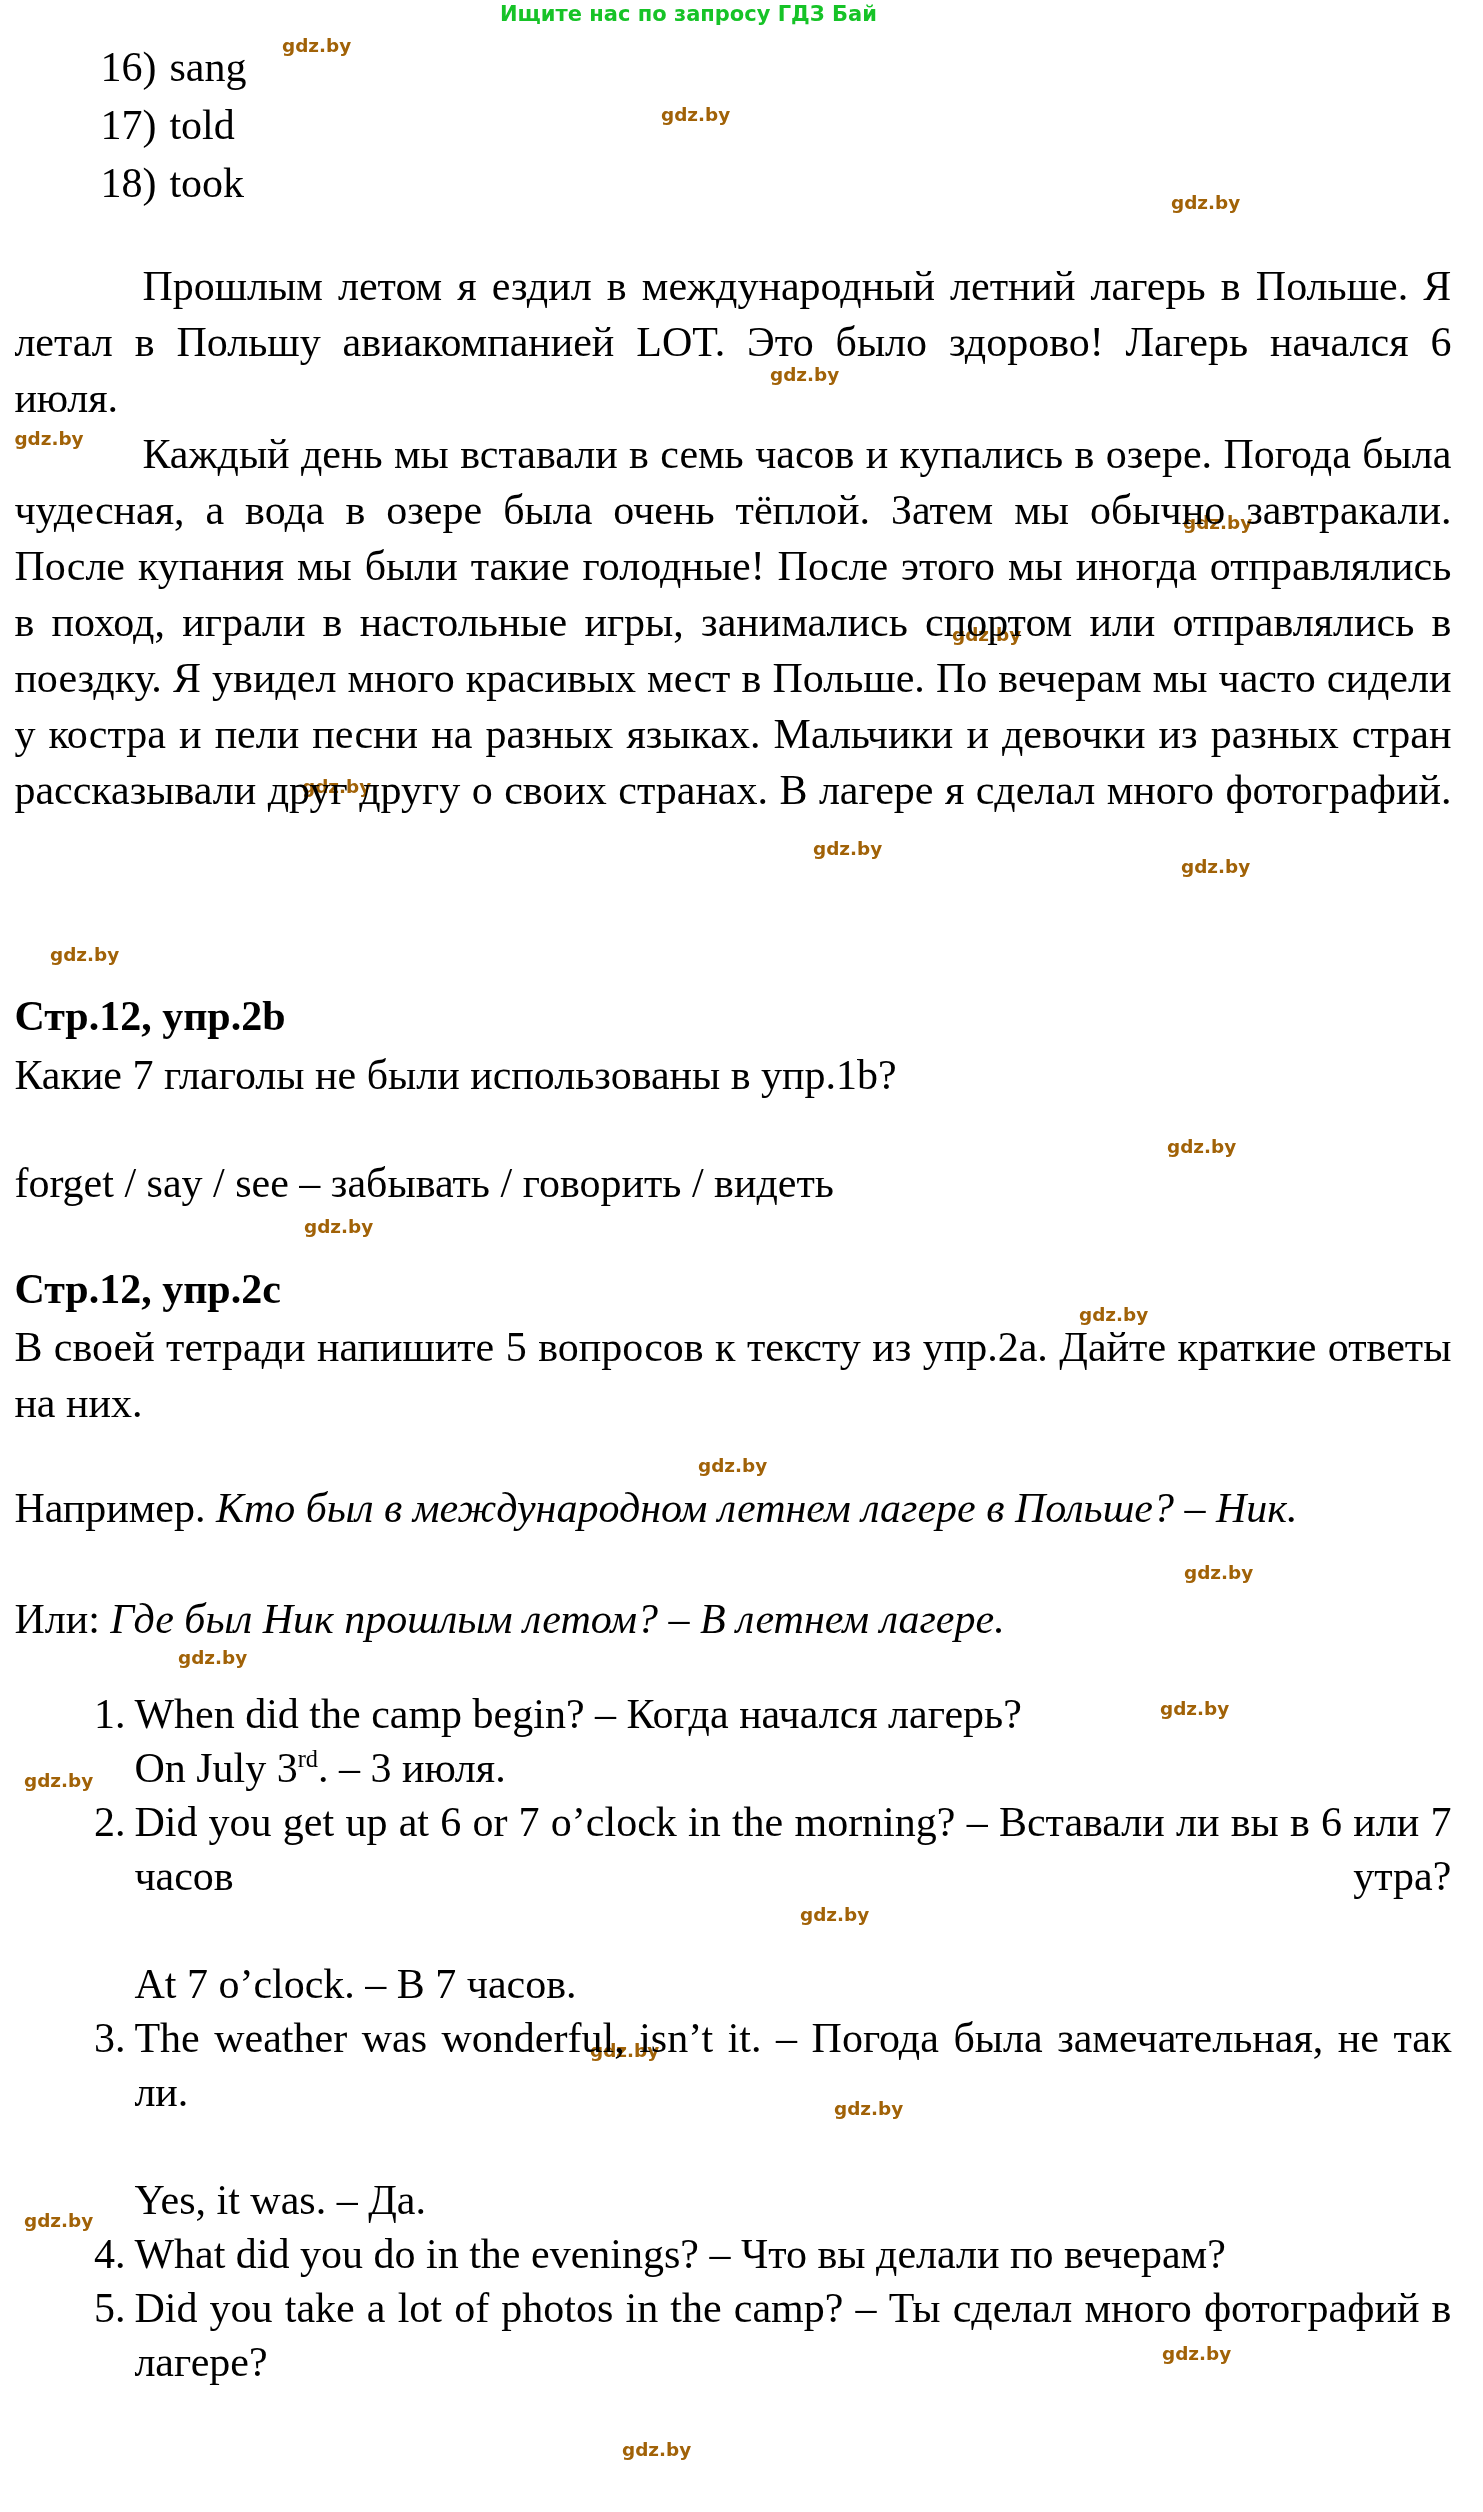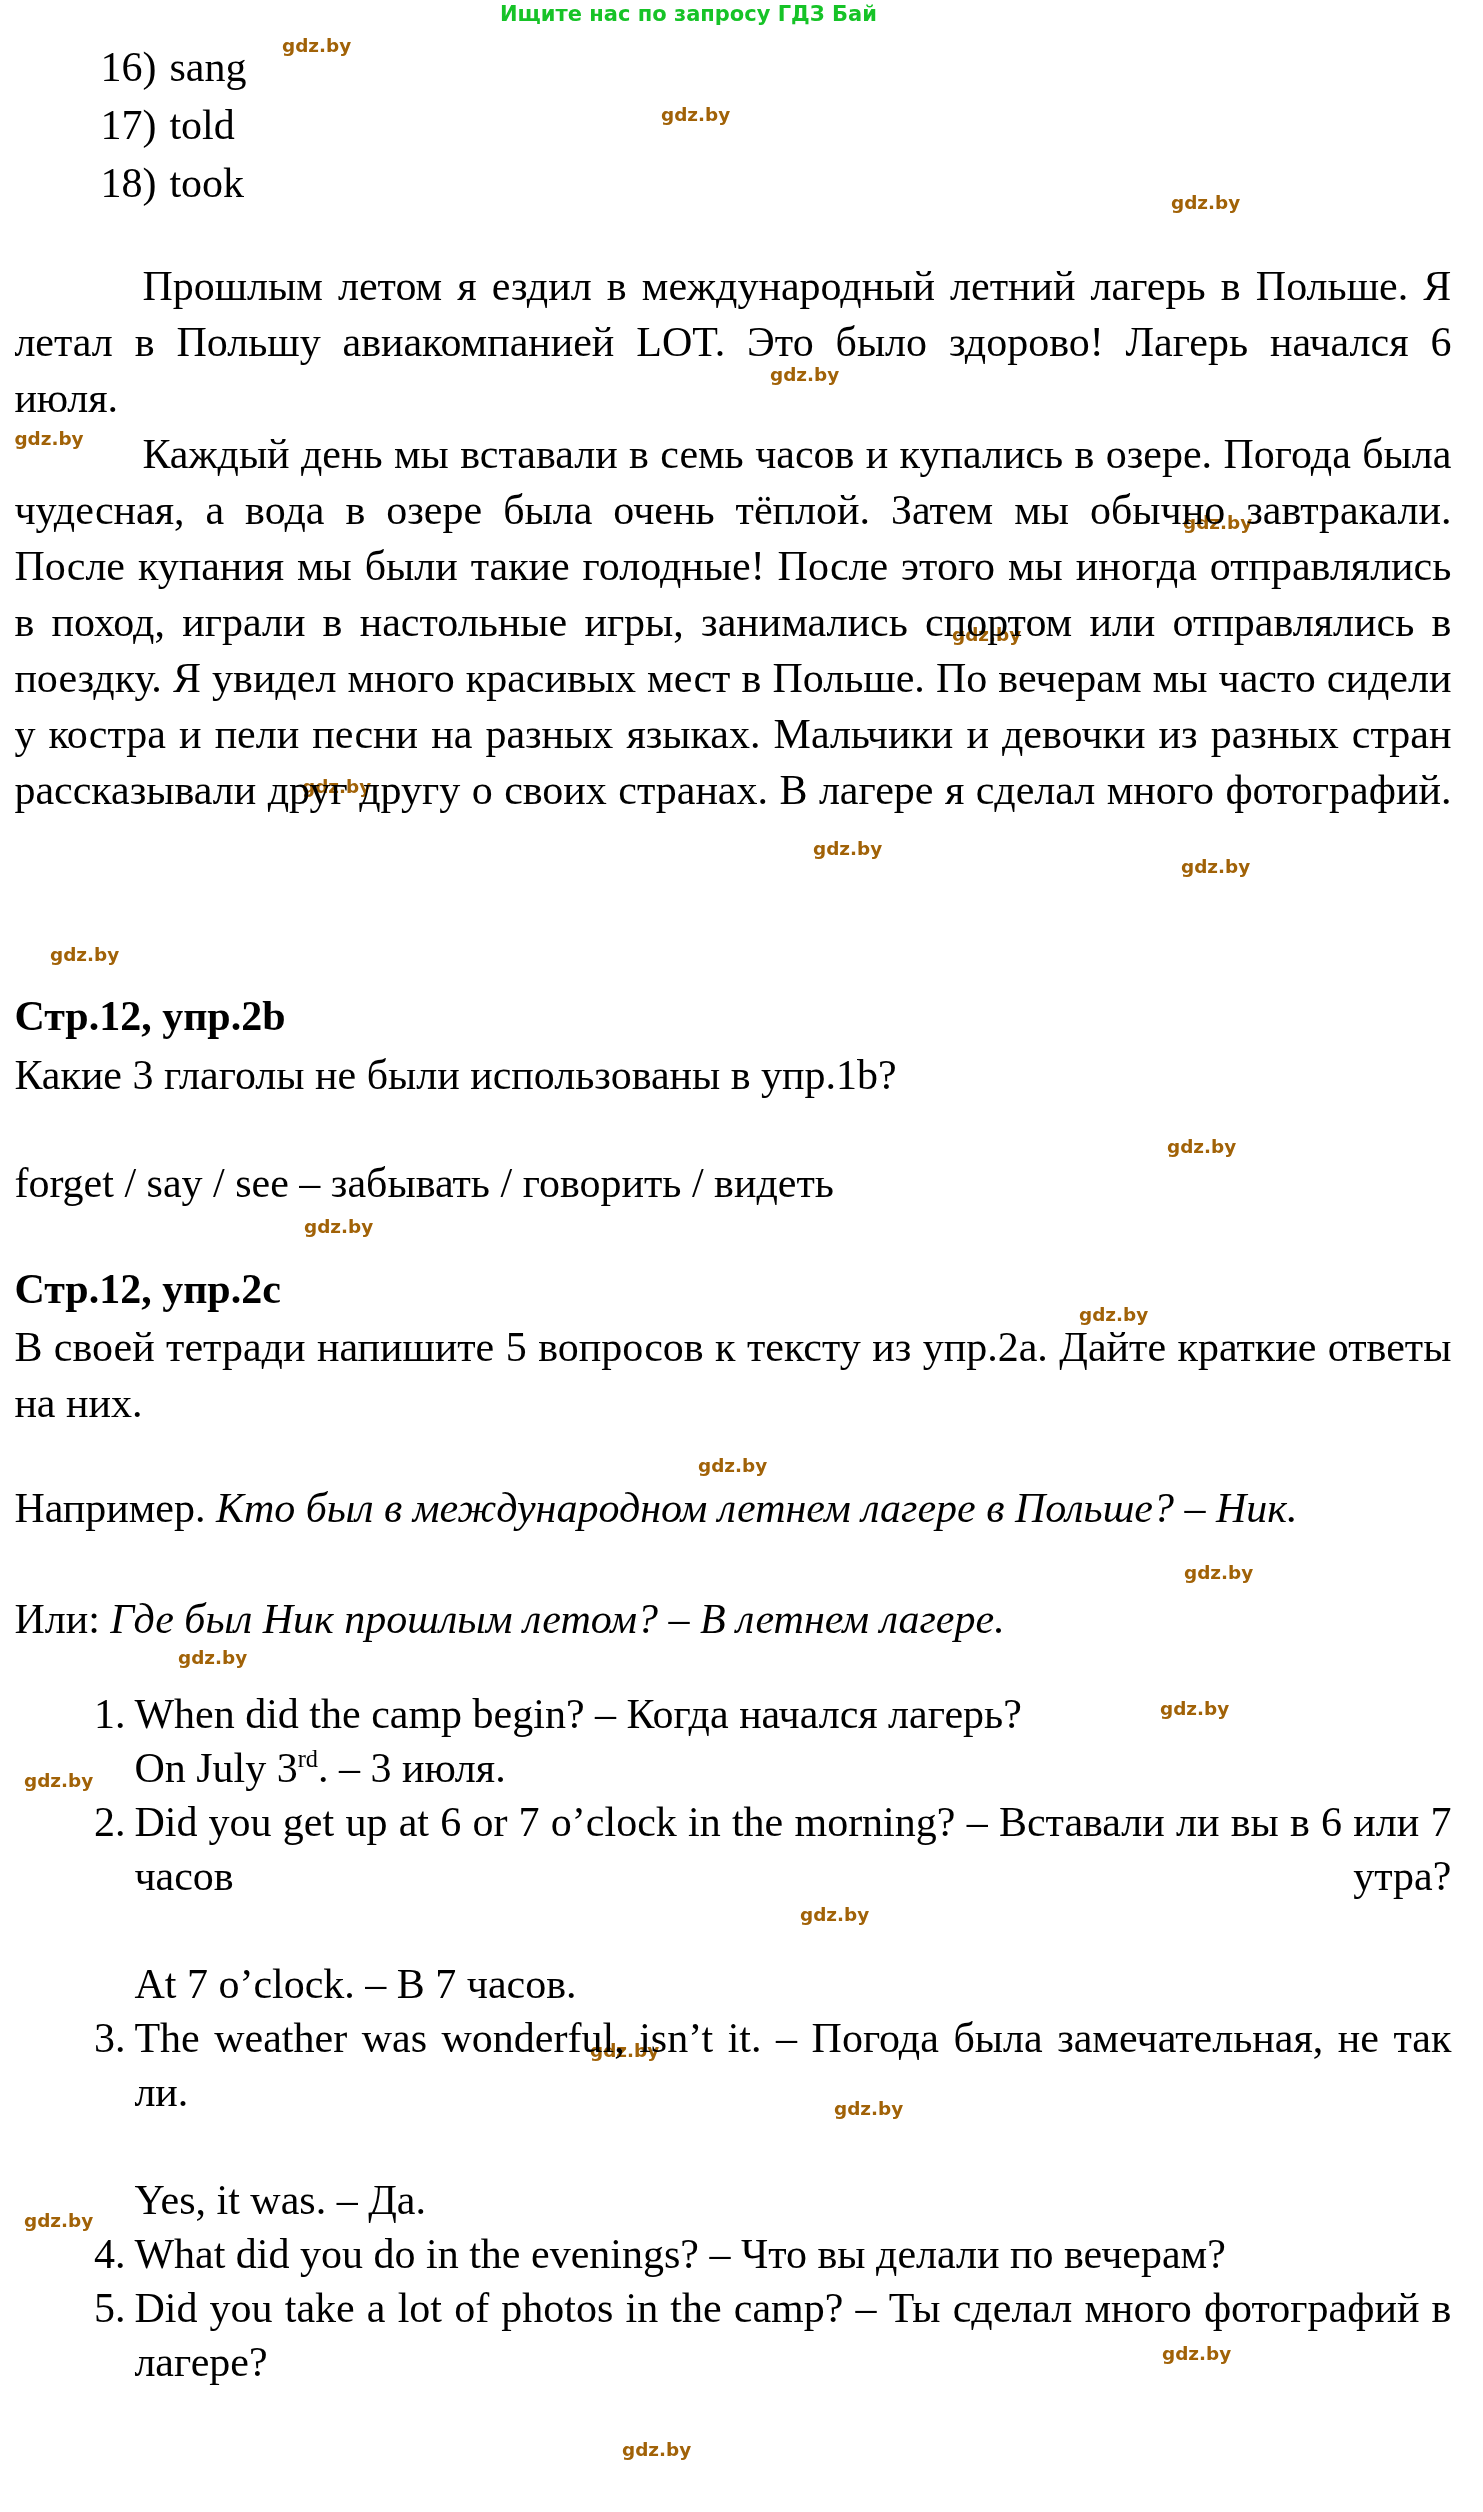--- a/index.html
+++ b/index.html
@@ -198,21 +198,21 @@
       <div class="verb-row">
         <span class="verb-num">18)</span><span>took</span>
       </div>
     </div>
 
     <div class="para indent para-last" style="top:258px;">Прошлым летом я ездил в международный летний лагерь в Польше. Я летал в Польшу авиакомпанией LOT. Это было здорово! Лагерь начался 6 июля.</div>
 
     <div class="para indent" style="top:426px;">Каждый день мы вставали в семь часов и купались в озере. Погода была чудесная, а вода в озере была очень тёплой. Затем мы обычно завтракали. После купания мы были такие голодные! После этого мы иногда отправлялись в поход, играли в настольные игры, занимались спортом или отправлялись в поездку. Я увидел много красивых мест в Польше. По вечерам мы часто сидели у костра и пели песни на разных языках. Мальчики и девочки из разных стран рассказывали друг другу о своих странах. В лагере я сделал много фотографий.</div>
 
     <h2 class="sec" style="top:990px;">Стр.12, упр.2b</h2>
-    <div class="blk" style="top:1047px;">Какие 3 глаголы не были использованы в упр.1b?</div>
+    <div class="blk" style="top:1047px;">Какие 7 глаголы не были использованы в упр.1b?</div>
     <div class="blk" style="top:1155px;">forget / say / see – забывать / говорить / видеть</div>
 
     <h2 class="sec" style="top:1263px;">Стр.12, упр.2c</h2>
     <div class="para para-last" style="top:1319px;">В своей тетради напишите 5 вопросов к тексту из упр.2a. Дайте краткие ответы на них.</div>
 
     <div class="para para-last" style="top:1480px;"><span>Например.</span> <span class="ital">Кто был в международном летнем лагере в Польше? – Ник.</span></div>
 
     <div class="blk" style="top:1591px;"><span>Или:</span> <span class="ital">Где был Ник прошлым летом? – В летнем лагере.</span></div>
 
     <div class="qa" style="top:1687px;">

